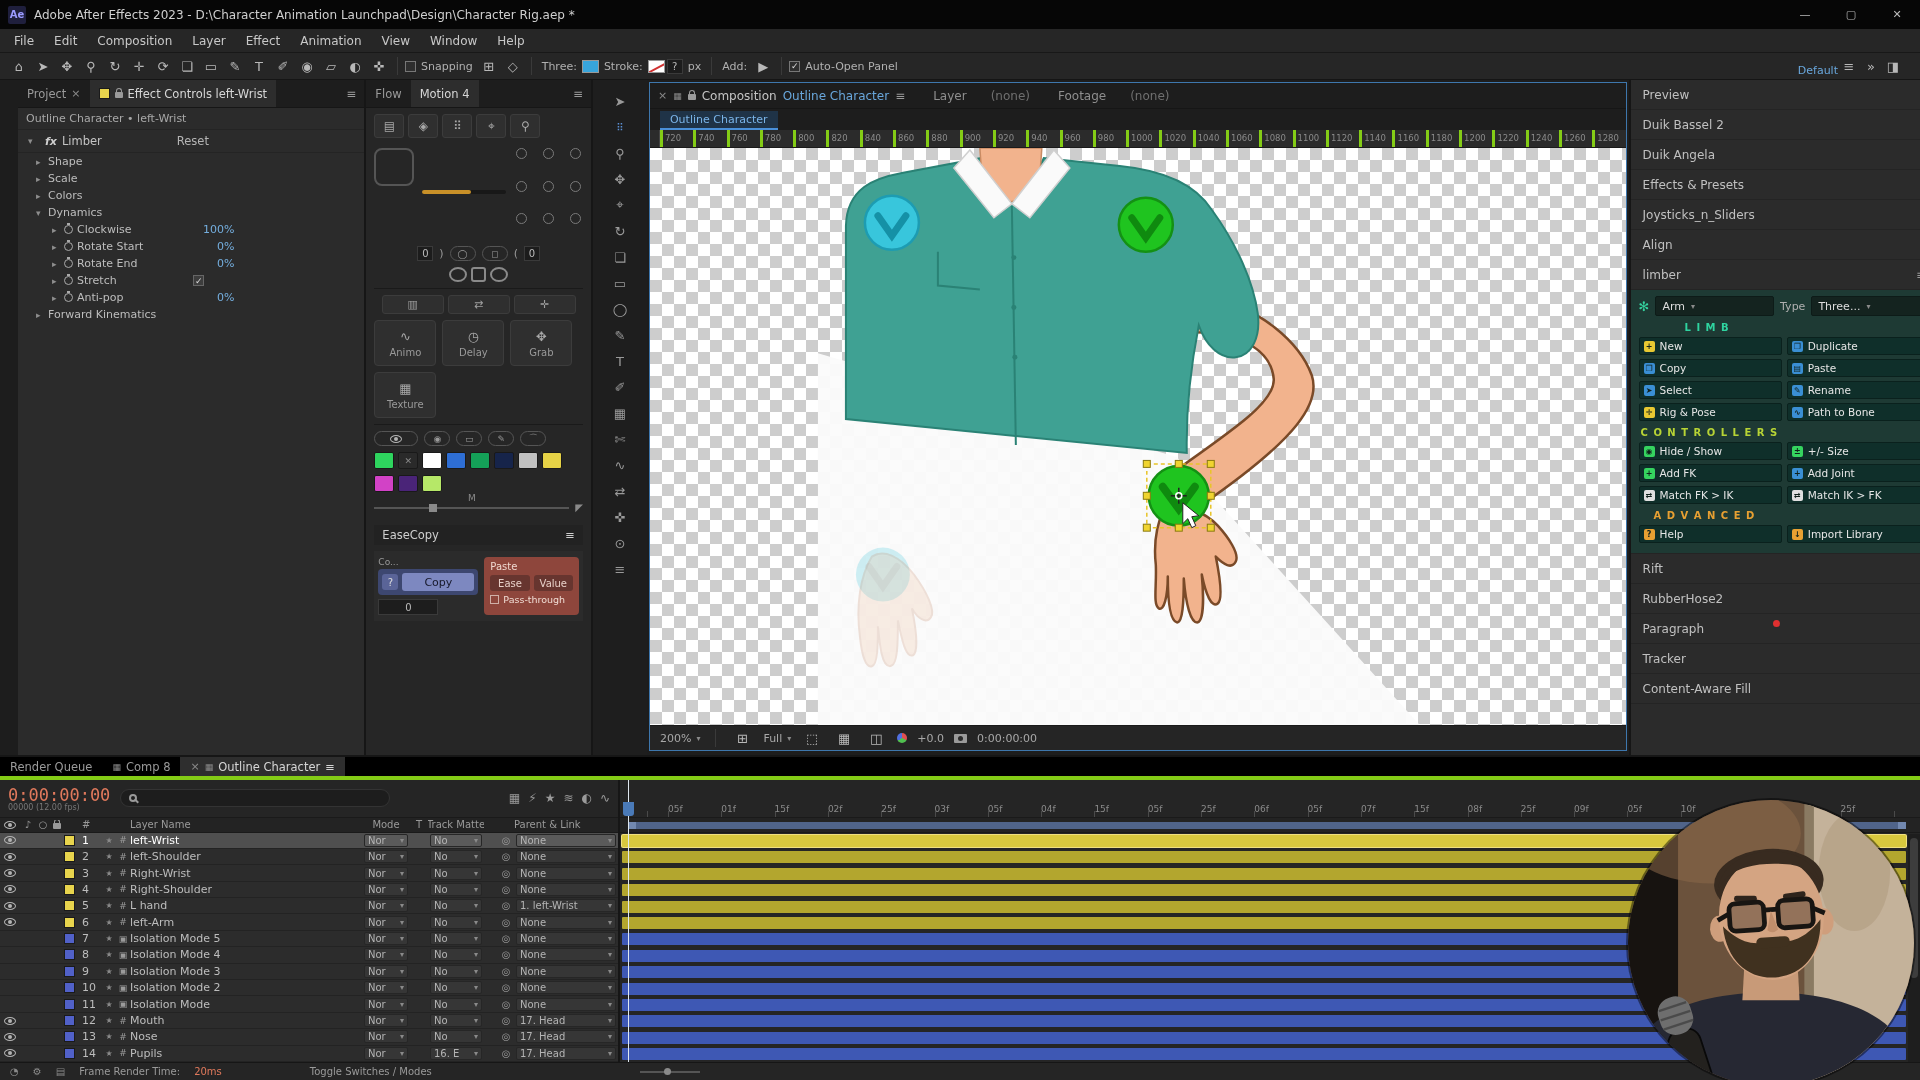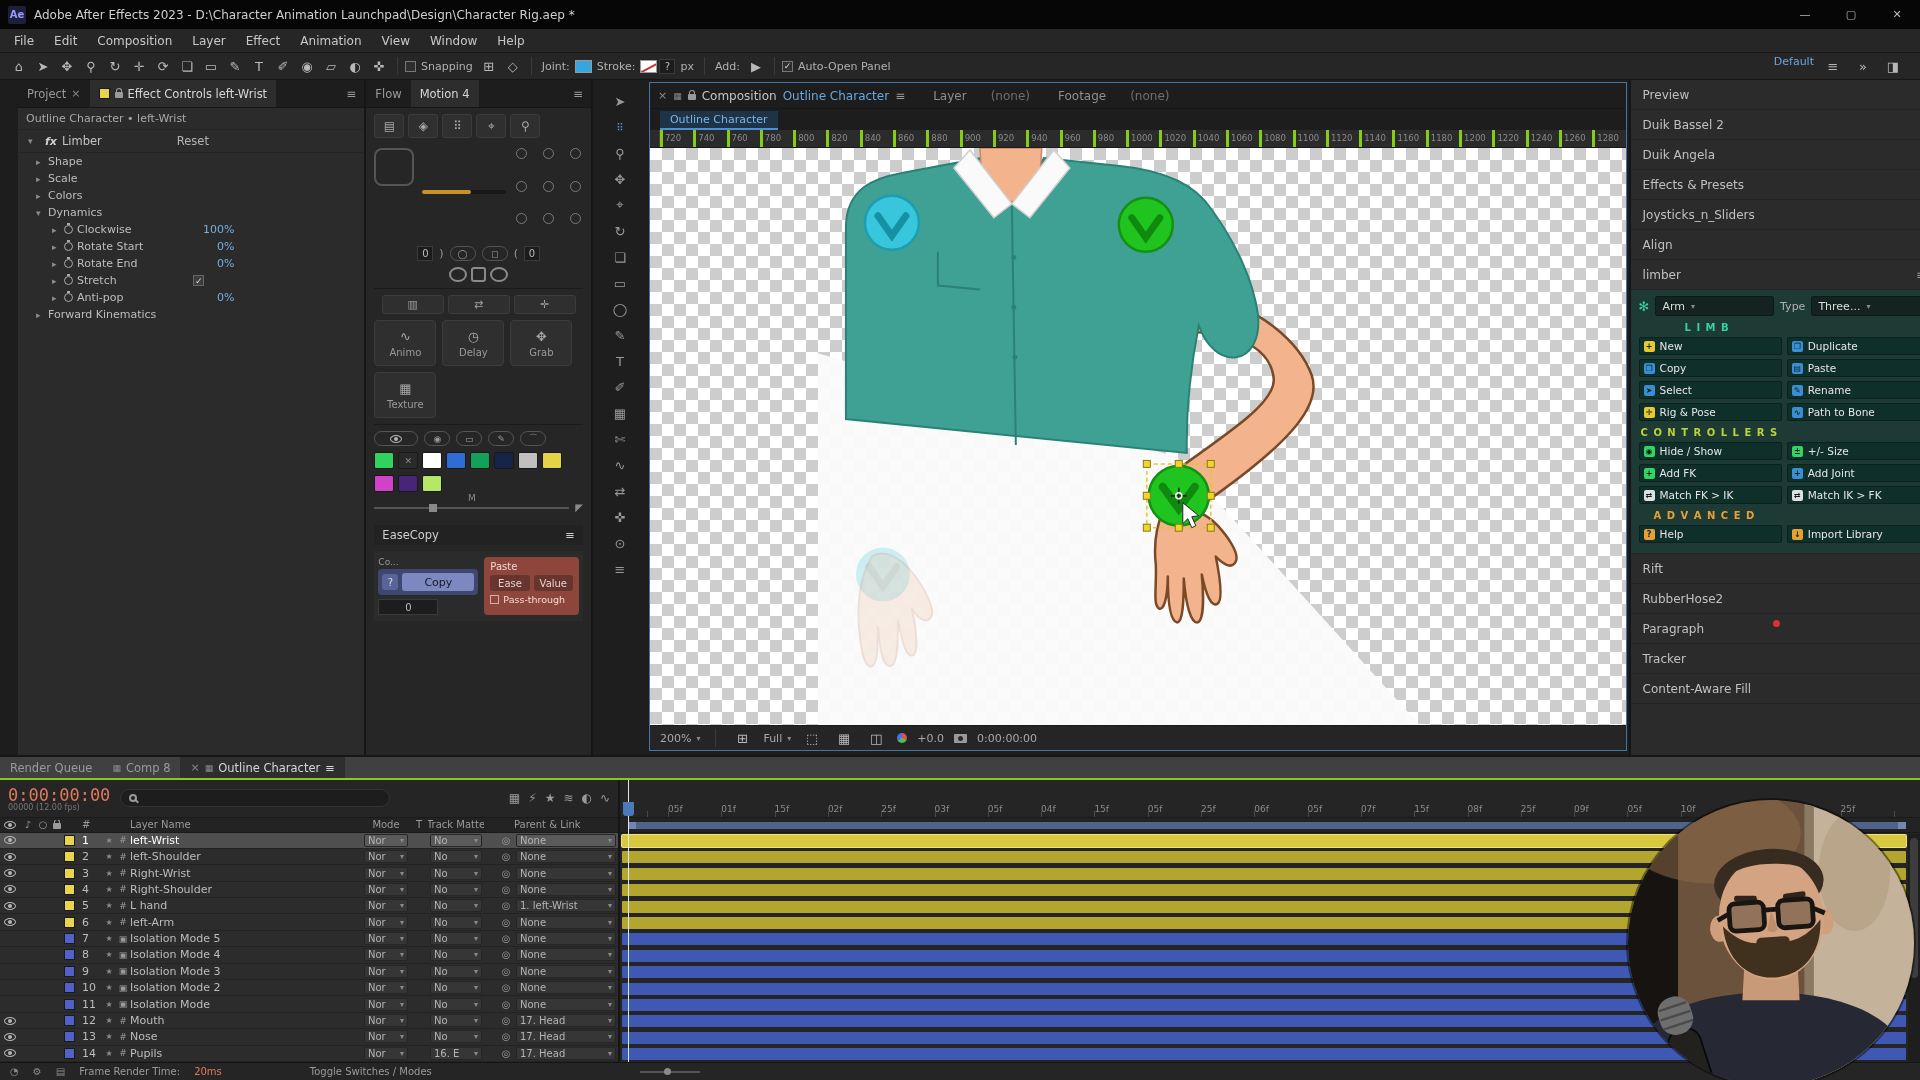--- a/index.html
+++ b/index.html
@@ -27,21 +27,21 @@
   .tbi{width:22px;height:22px;display:flex;align-items:center;justify-content:center;color:#b8b8b8;font-size:13px}
   .tsep{width:1px;height:18px;background:#3a3a3a;margin:0 5px}
   .tb-label{color:#b0b0b0;font-size:11px;margin:0 3px}
   .chk{width:11px;height:11px;border:1px solid #777;background:#2e2e2e;display:inline-flex;
     align-items:center;justify-content:center;font-size:9px;color:#ddd}
   .fill-sw{width:17px;height:13px;background:#38a5dc;border:1px solid #999}
   .stroke-sw{width:17px;height:13px;background:#fff;border:1px solid #999;position:relative;overflow:hidden}
   .stroke-sw::after{content:'';position:absolute;left:-3px;top:5px;width:26px;height:2px;background:#d03030;transform:rotate(-28deg)}
   .mini-field{min-width:16px;height:15px;background:#1c1c1c;border:1px solid #3a3a3a;color:#bbb;
     font-size:10px;display:inline-flex;align-items:center;justify-content:center;padding:0 3px}
-  #tb-right{margin-left:auto;display:flex;align-items:flex-start;gap:8px;padding-right:8px}
+  #tb-right{margin-left:auto;display:flex;align-items:flex-end;padding-right:8px}
   .ws-label{color:#69a7dc;font-size:11px}
 
   
   #main{position:absolute;left:18px;top:80px;width:1920px;height:675px;display:flex}
   .gutter-r{border-right:2px solid #161616}
   .panel{background:#2b2b2b;position:relative}
   .ptabs{height:28px;background:#1d1d1d;display:flex;align-items:stretch;border-bottom:1px solid #161616}
   .ptab{display:flex;align-items:center;gap:5px;padding:0 9px;color:#9a9a9a;font-size:11.5px}
   .ptab.active{background:#2d2d2d;color:#d6d6d6}
   .pmenu{margin-left:auto;padding:0 8px;display:flex;align-items:center;color:#9a9a9a}
@@ -167,21 +167,21 @@
   .lb-row{display:flex;gap:5px;margin-bottom:4px}
   .lb-btn{flex:1;height:18px;background:#0f2f2a;border:1px solid #0a211d;border-radius:2px;
     display:flex;align-items:center;gap:5px;padding:0 4px;overflow:hidden}
   .lb-ic{width:11px;height:11px;border-radius:2px;flex:0 0 auto;font-size:8px;color:#10211c;
     display:flex;align-items:center;justify-content:center;font-weight:bold}
   .lb-lb{color:#e6e6e6;font-size:10.5px;white-space:nowrap}
   #notif-dot{position:absolute;left:142px;top:540px;width:7px;height:7px;border-radius:50%;background:#e03030}
 
   
   #timeline{position:absolute;left:0;top:755px;width:1920px;height:307px;background:#252525;border-top:2px solid #161616}
-  #tl-tabs{height:23px;background:#404040;display:flex;border-bottom:2px solid #84cc16}
+  #tl-tabs{height:23px;background:#000000;display:flex;border-bottom:4px solid #84cc16}
   .tl-tab{display:flex;align-items:center;gap:5px;padding:0 10px;color:#9a9a9a;font-size:11.5px}
   .tl-tab .tabic{font-size:9px;color:#8a8a8a}
   .tl-tab.active{background:#2e2e2e;color:#d6d6d6}
   #tl-body{display:flex;height:282px}
   #tl-left{width:620px;display:flex;flex-direction:column;border-right:2px solid #161616}
   #tl-controls{height:38px;display:flex;align-items:center;gap:10px;padding:0 8px;border-bottom:1px solid #1a1a1a}
   #tl-timecode{font-family:"DejaVu Sans Mono",monospace;font-size:17px;color:#e0795c}
   #tl-tcsub{font-size:8px;color:#777;margin-top:-2px}
   #tl-search{width:270px;height:18px;background:#1d1d1d;border:1px solid #333;border-radius:9px;
     display:flex;align-items:center;gap:5px;padding:0 8px}
@@ -277,21 +277,21 @@
         <div class="tbi">▱</div>
         <div class="tbi">◐</div>
         <div class="tbi">✜</div>
       </div>
     <span class="tsep"></span>
     <span class="chk"></span>
     <span class="tb-label">Snapping</span>
     <span class="tbi">⊞</span>
     <span class="tbi">◇</span>
     <span class="tsep"></span>
-    <span class="tb-label">Joint:</span>
+    <span class="tb-label">Three:</span>
     <span class="fill-sw"></span>
     <span class="tb-label">Stroke:</span>
     <span class="stroke-sw"></span>
     <span class="mini-field">?</span>
     <span class="tb-label">px</span>
     <span class="tsep"></span>
     <span class="tb-label">Add:</span>
     <span class="tbi">▶</span>
     <span class="tsep"></span>
     <span class="chk">✓</span>

